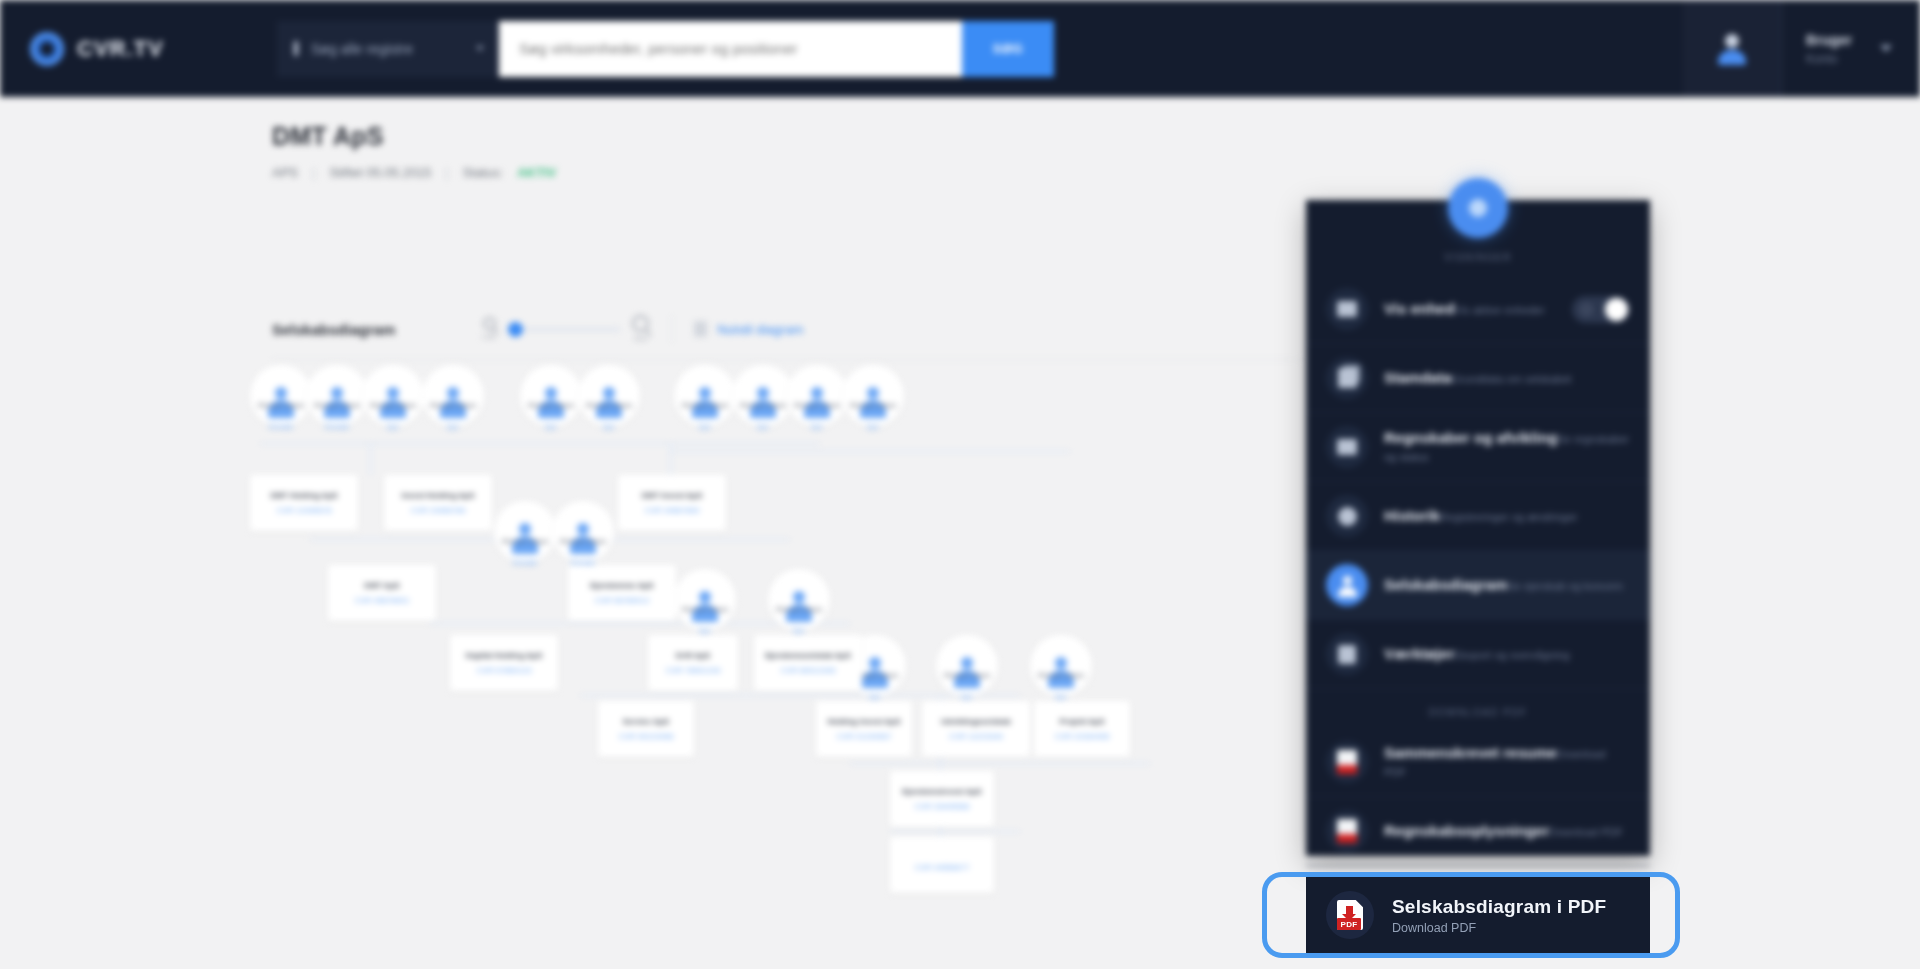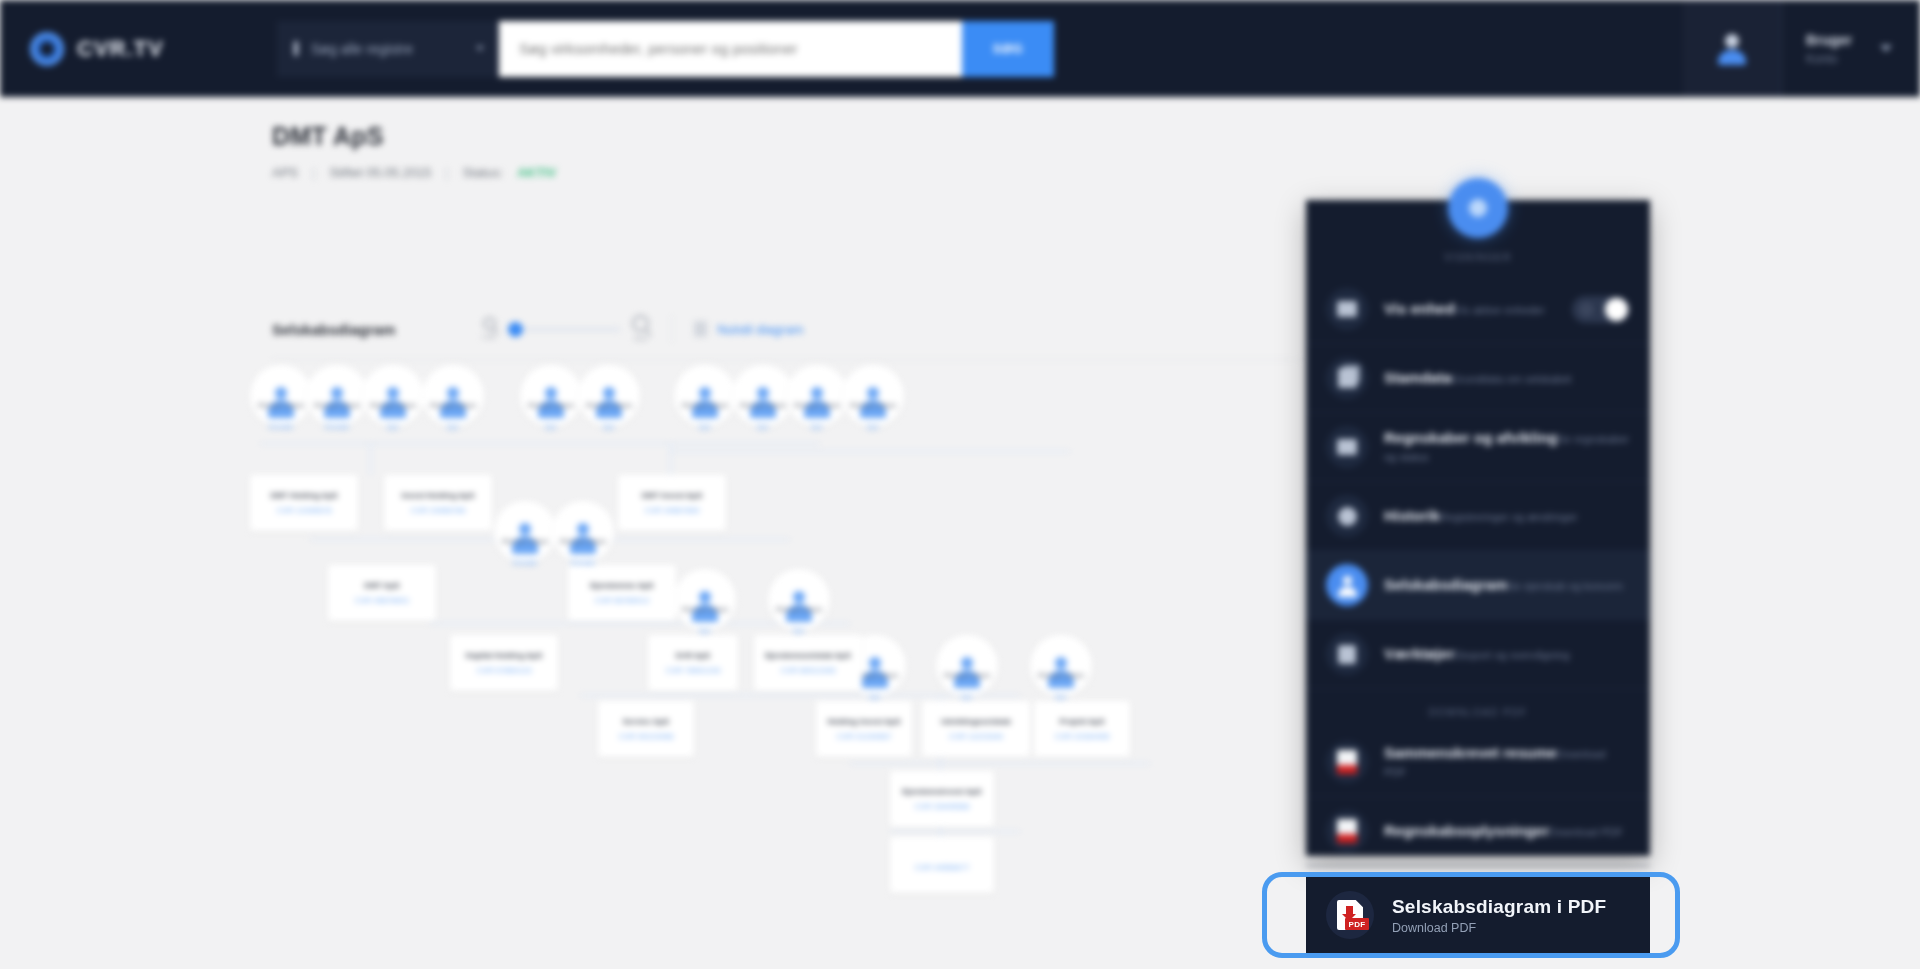--- a/index.html
+++ b/index.html
@@ -210,21 +210,21 @@
     clip-path: polygon(0 0, 72% 0, 100% 24%, 100% 100%, 0 100%);
   }
   .pdf-doc .arrow {
     position: absolute; left: 9px; top: 6px; width: 7px; height: 9px; background: #cf2222;
   }
   .pdf-doc .arrow::after {
     content:""; position:absolute; left:-4px; top:8px; border-left:7px solid transparent;
     border-right:7px solid transparent; border-top:7px solid #cf2222;
   }
   .pdf-doc .label {
-    position: absolute; left: 8px; bottom: 0; width: 24px; height: 12px; background: #cf2222;
+    position: absolute; left: 0; bottom: 0; width: 24px; height: 12px; background: #cf2222;
     color: #fff; font-size: 8px; font-weight: bold; display:flex; align-items:center; justify-content:center;
     border-radius: 1px; letter-spacing: .3px;
   }
   .pdf-text { display: flex; flex-direction: column; gap: 3px; }
   .pdf-title { color: #f2f5fa; font-size: 19px; font-weight: bold; letter-spacing: .2px; }
   .pdf-sub { color: #93a0b6; font-size: 12.5px; }
 </style>
 </head>
 <body>
 

